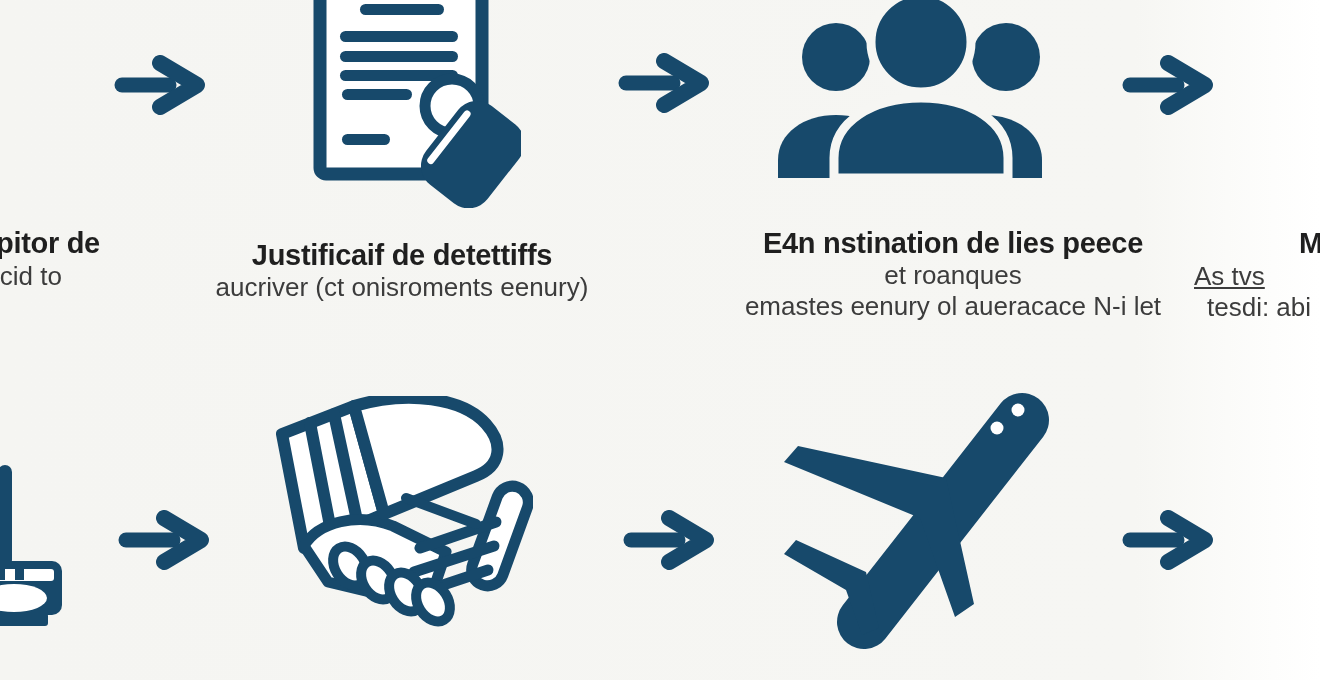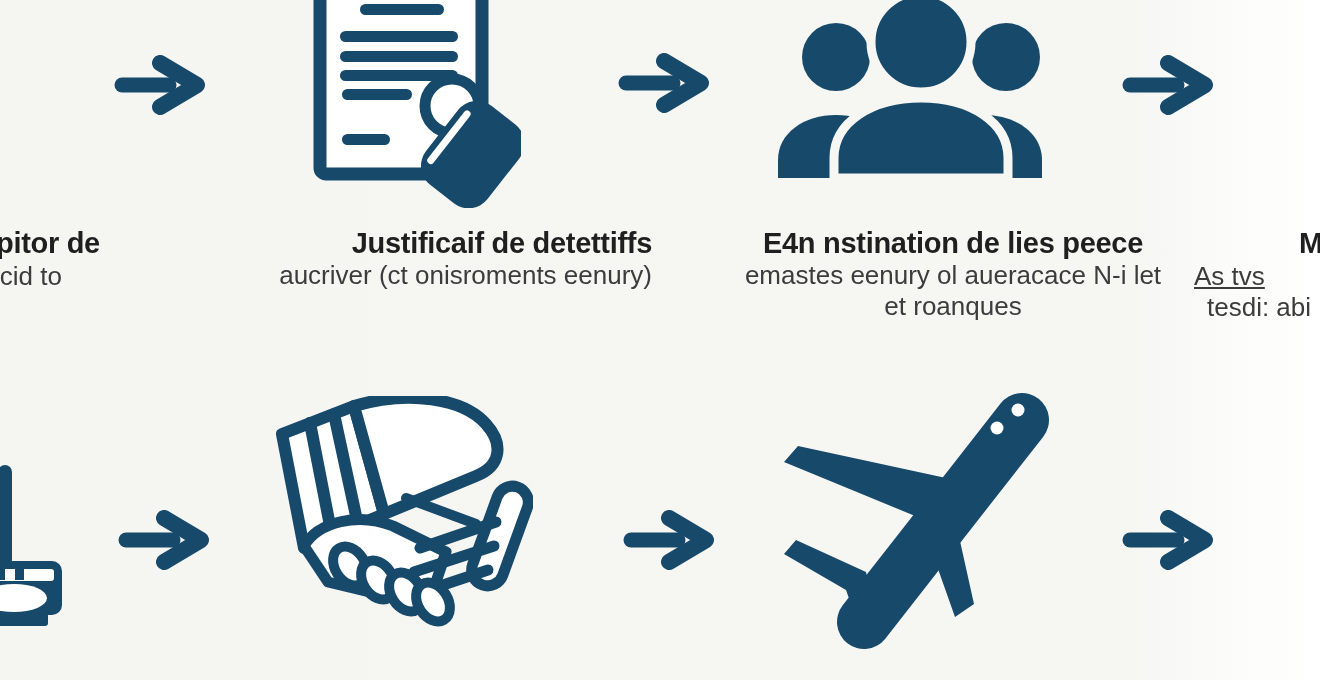--- a/index.html
+++ b/index.html
@@ -39,21 +39,21 @@
       <rect x="36" y="131" width="70" height="11" rx="5.5"></rect>
       <rect x="36" y="176" width="48" height="11" rx="5.5"></rect>
     </g>
     <circle cx="146" cy="148" r="27" fill="#ffffff" stroke="#17496b" stroke-width="11"></circle>
     <g transform="rotate(38 166 196)">
       <rect x="128" y="146" width="78" height="100" rx="24" fill="#17496b"></rect>
       <rect x="134" y="164" width="7" height="66" rx="3.5" fill="#ffffff"></rect>
     </g>
   </svg>
 
-  <div class="abs center-block" style="left:152px;top:226px;width:500px;text-align:right;">
+  <div class="abs center-block" style="left:152px;top:238px;width:500px;">
     <div class="step-title">Justificaif de detettiffs</div>
     <div class="step-line">aucriver (ct onisroments eenury)</div>
   </div>
 
   <svg class="abs arrow-svg" style="left:616px;top:53px;" width="96" height="60" viewBox="0 0 96 60">
     <path d="M10 30 H57" stroke-width="15"></path>
     <path d="M48 8 L85 30 L48 52" stroke-width="16"></path>
   </svg>
 
   <svg class="abs" style="left:770px;top:0;" width="280" height="178" viewBox="0 0 280 178">
@@ -64,22 +64,22 @@
       <path d="M156 178 v-18 c0-27 26-45 58-45 s58 18 58 45 v18 z"></path>
     </g>
     <g fill="#17496b" stroke="#f6f6f3" stroke-width="9">
       <path d="M64 178 v-20 c0-36 38-60 87-60 s87 24 87 60 v20 z"></path>
       <circle cx="151" cy="42" r="50"></circle>
     </g>
   </svg>
 
   <div class="abs center-block" style="left:703px;top:226px;width:500px;">
     <div class="step-title">E4n nstination de lies peece</div>
+    <div class="step-line">et roanques</div>
     <div class="step-line">emastes eenury ol aueracace N-i let</div>
-    <div class="step-line">et roanques</div>
   </div>
 
   <svg class="abs arrow-svg" style="left:1120px;top:55px;" width="96" height="60" viewBox="0 0 96 60">
     <path d="M10 30 H57" stroke-width="15"></path>
     <path d="M48 8 L85 30 L48 52" stroke-width="16"></path>
   </svg>
 
   <div class="abs step-title nowrap" style="left:1299px;top:226px;">M</div>
   <div class="abs step-line nowrap" style="left:1194px;top:261px;text-decoration:underline;">As tvs</div>
   <div class="abs step-line nowrap" style="left:1207px;top:292px;">tesdi: abi</div>

